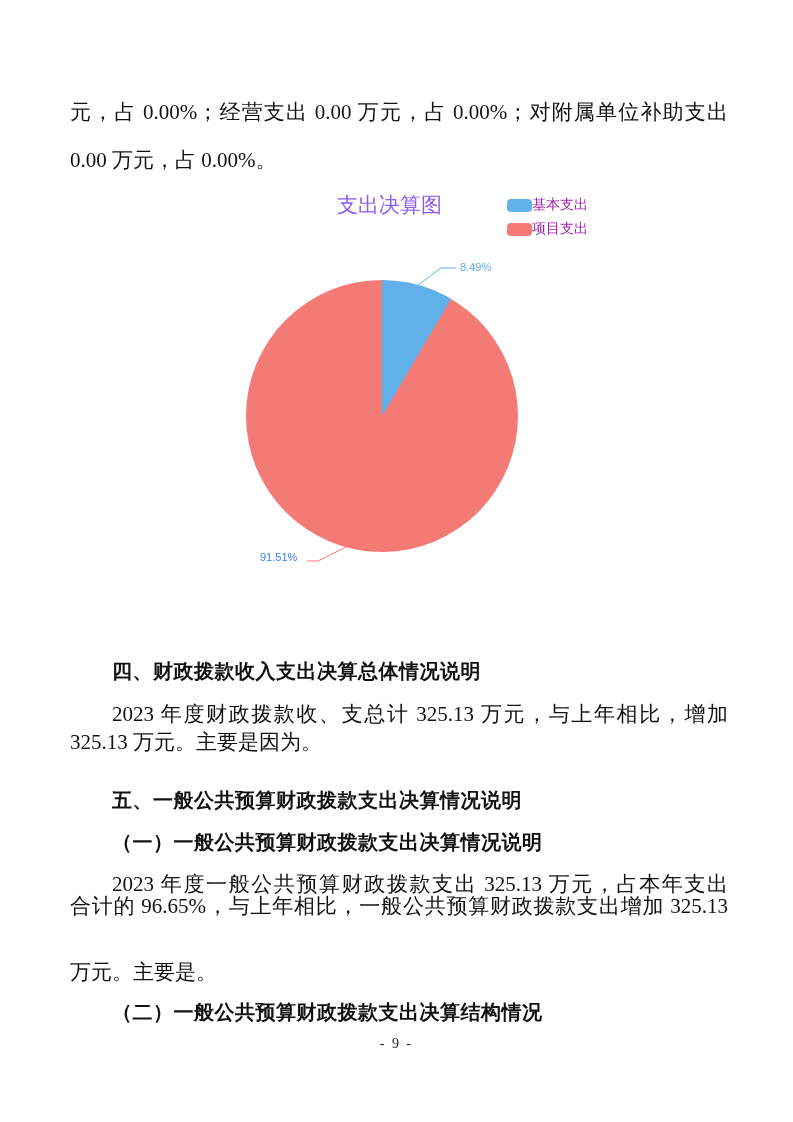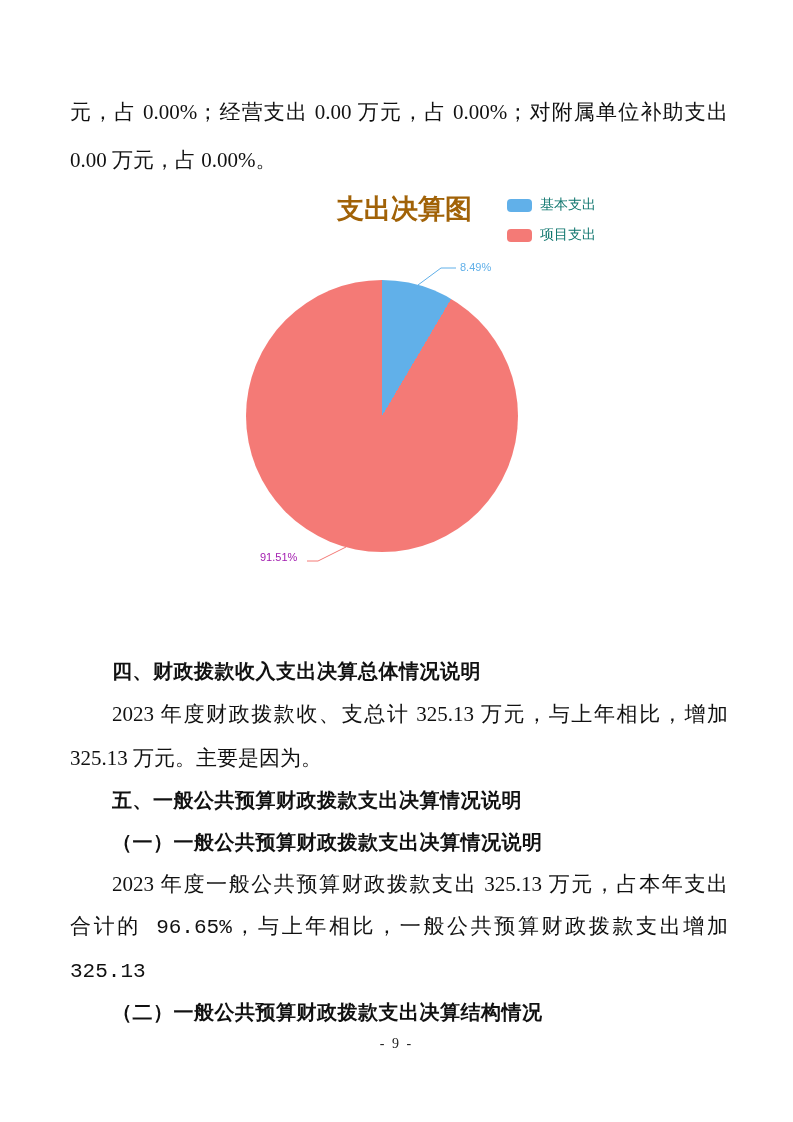--- a/index.html
+++ b/index.html
@@ -22,29 +22,29 @@
     letter-spacing:0.5px; white-space:nowrap;
   }
   .top-para-line { line-height:48px; }
   .page-number {
     position:absolute; left:0; width:793px; text-align:center;
     font-size:14px; color:#222; letter-spacing:2px;
   }
   
   .chart-title {
     position:absolute; font-family:"Liberation Sans", sans-serif;
-    font-size:27px; font-weight:700; color:#a16207; white-space:nowrap;
+    font-size:21px; font-weight:400; color:#8b5cf6; white-space:nowrap;
   }
   .legend-row { position:absolute; display:flex; align-items:center; }
   .legend-swatch {
     width:25px; height:13px; border-radius:4px; flex:0 0 auto;
   }
   .legend-label {
-    margin-left:8px; font-family:"Liberation Sans", sans-serif;
-    font-size:14px; color:#0f766e; white-space:nowrap;
+    font-family:"Liberation Sans", sans-serif;
+    font-size:14px; color:#a21caf; white-space:nowrap;
   }
   .pie {
     position:absolute; left:246px; top:280px; width:272px; height:272px;
     border-radius:50%;
   }
   .pie-label {
     position:absolute; font-family:"Liberation Sans", sans-serif;
     font-size:11px; white-space:nowrap;
   }
   .leader-svg { position:absolute; left:230px; top:250px; }
@@ -56,40 +56,41 @@
 
   <div class="doc-line top-para-line stretch" style="top:88px;">元，占 0.00%；经营支出 0.00 万元，占 0.00%；对附属单位补助支出</div>
   <div class="doc-line top-para-line" style="top:136px;">0.00 万元，占 0.00%。</div>
 
   <div class="chart-title" style="left:337px; top:191px;">支出决算图</div>
 
   <div class="legend-row" style="left:507px; top:196px;">
     <span class="legend-swatch" style="background: rgb(97, 176, 233);"></span>
     <span class="legend-label">基本支出</span>
   </div>
-  <div class="legend-row" style="left:507px; top:226px;">
+  <div class="legend-row" style="left:507px; top:220px;">
     <span class="legend-swatch" style="background: rgb(244, 122, 118);"></span>
     <span class="legend-label">项目支出</span>
   </div>
 
   <div class="pie" style="background: conic-gradient(rgb(97, 176, 233) 0%, rgb(97, 176, 233) 8.49%, rgb(244, 122, 118) 8.49%, rgb(244, 122, 118) 100%);"></div>
 
   <svg class="leader-svg" width="300" height="330">
     <polyline points="188,35 211,18 226,18" fill="none" stroke-width="1" stroke="#61b0e9"></polyline>
     <polyline points="116,297 88,311 77,311" fill="none" stroke-width="1" stroke="#f47a76"></polyline>
   </svg>
 
   <div class="pie-label" style="left: 460px; top: 261px; color: rgb(97, 176, 233);">8.49%</div>
-  <div class="pie-label" style="left: 260px; top: 551px; color: #a21caf;">91.51%</div>
+  <div class="pie-label" style="left: 260px; top: 551px; color: #3b82f6;">91.51%</div>
 
   <div class="heading indent" style="top:656px;">四、财政拨款收入支出决算总体情况说明</div>
   <div class="doc-line stretch indent" style="top:692px;">2023 年度财政拨款收、支总计 325.13 万元，与上年相比，增加</div>
-  <div class="doc-line" style="top:736px;">325.13 万元。主要是因为。</div>
+  <div class="doc-line" style="top:720px;">325.13 万元。主要是因为。</div>
 
   <div class="heading indent" style="top:785px;">五、一般公共预算财政拨款支出决算情况说明</div>
   <div class="heading indent" style="top:827px;">（一）一般公共预算财政拨款支出决算情况说明</div>
   <div class="doc-line stretch indent" style="top:862px;">2023 年度一般公共预算财政拨款支出 325.13 万元，占本年支出</div>
-  <div class="doc-line stretch" style="top:906px;font-family:Liberation Mono, monospace;">合计的 96.65%，与上年相比，一般公共预算财政拨款支出增加 325.13</div>
+  <div class="doc-line stretch" style="top:884px;">合计的 96.65%，与上年相比，一般公共预算财政拨款支出增加 325.13</div>
+  <div class="doc-line" style="top:950px;">万元。主要是。</div>
   <div class="heading indent" style="top:997px;">（二）一般公共预算财政拨款支出决算结构情况</div>
 
   <div class="page-number" style="top:1036px;">- 9 -</div>
 
 </div>
 
 </body></html>

